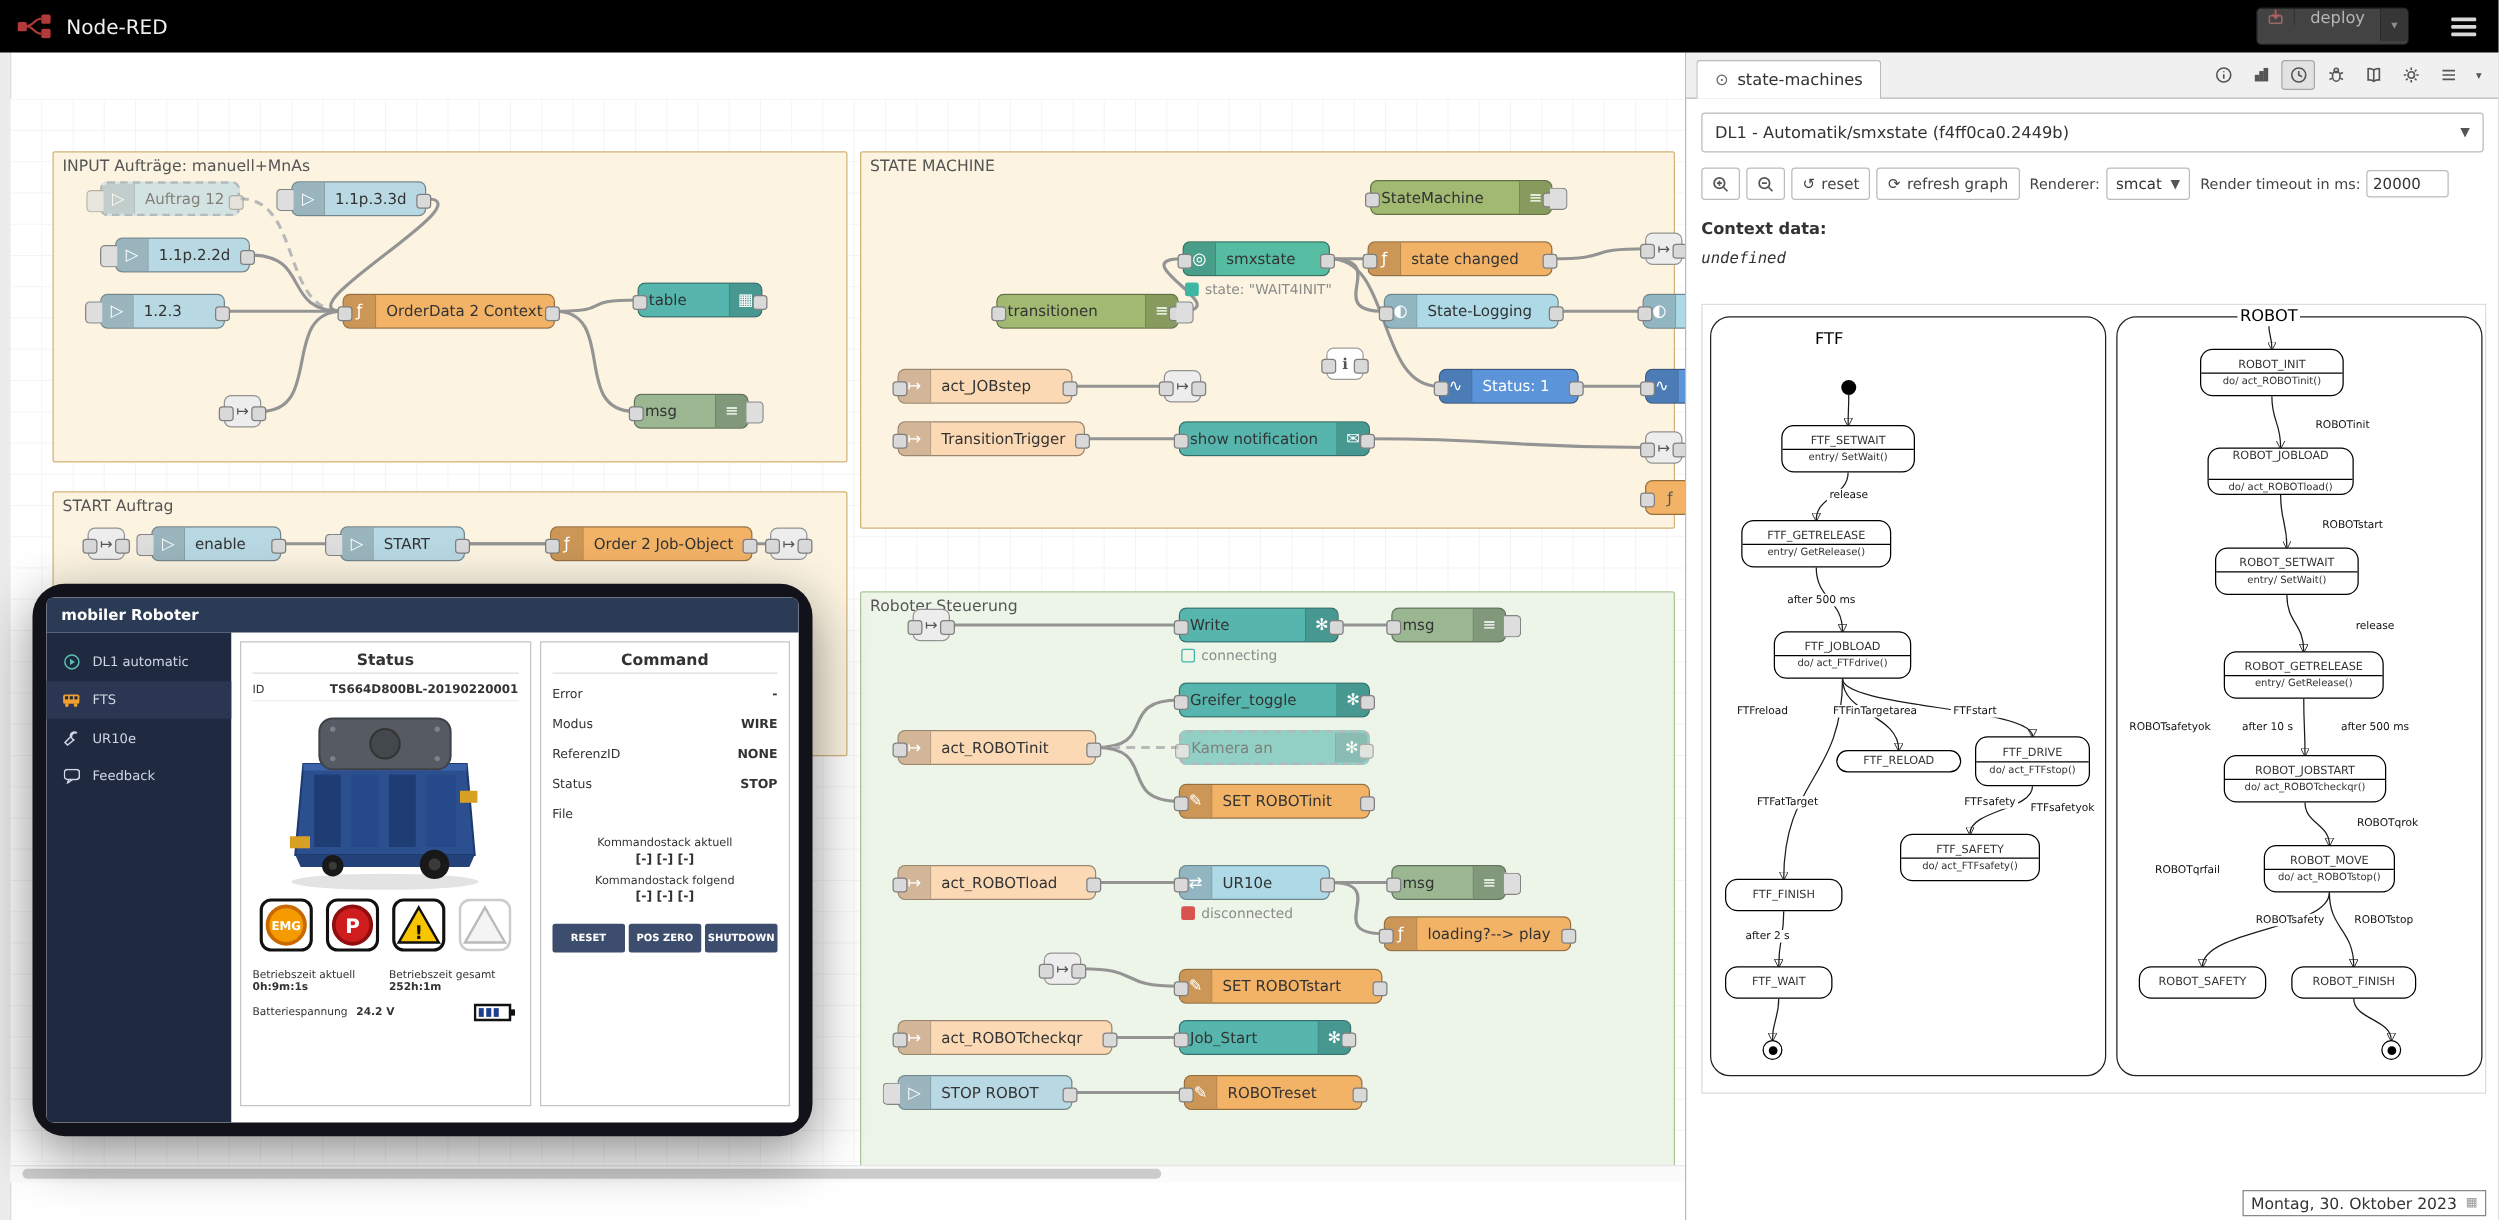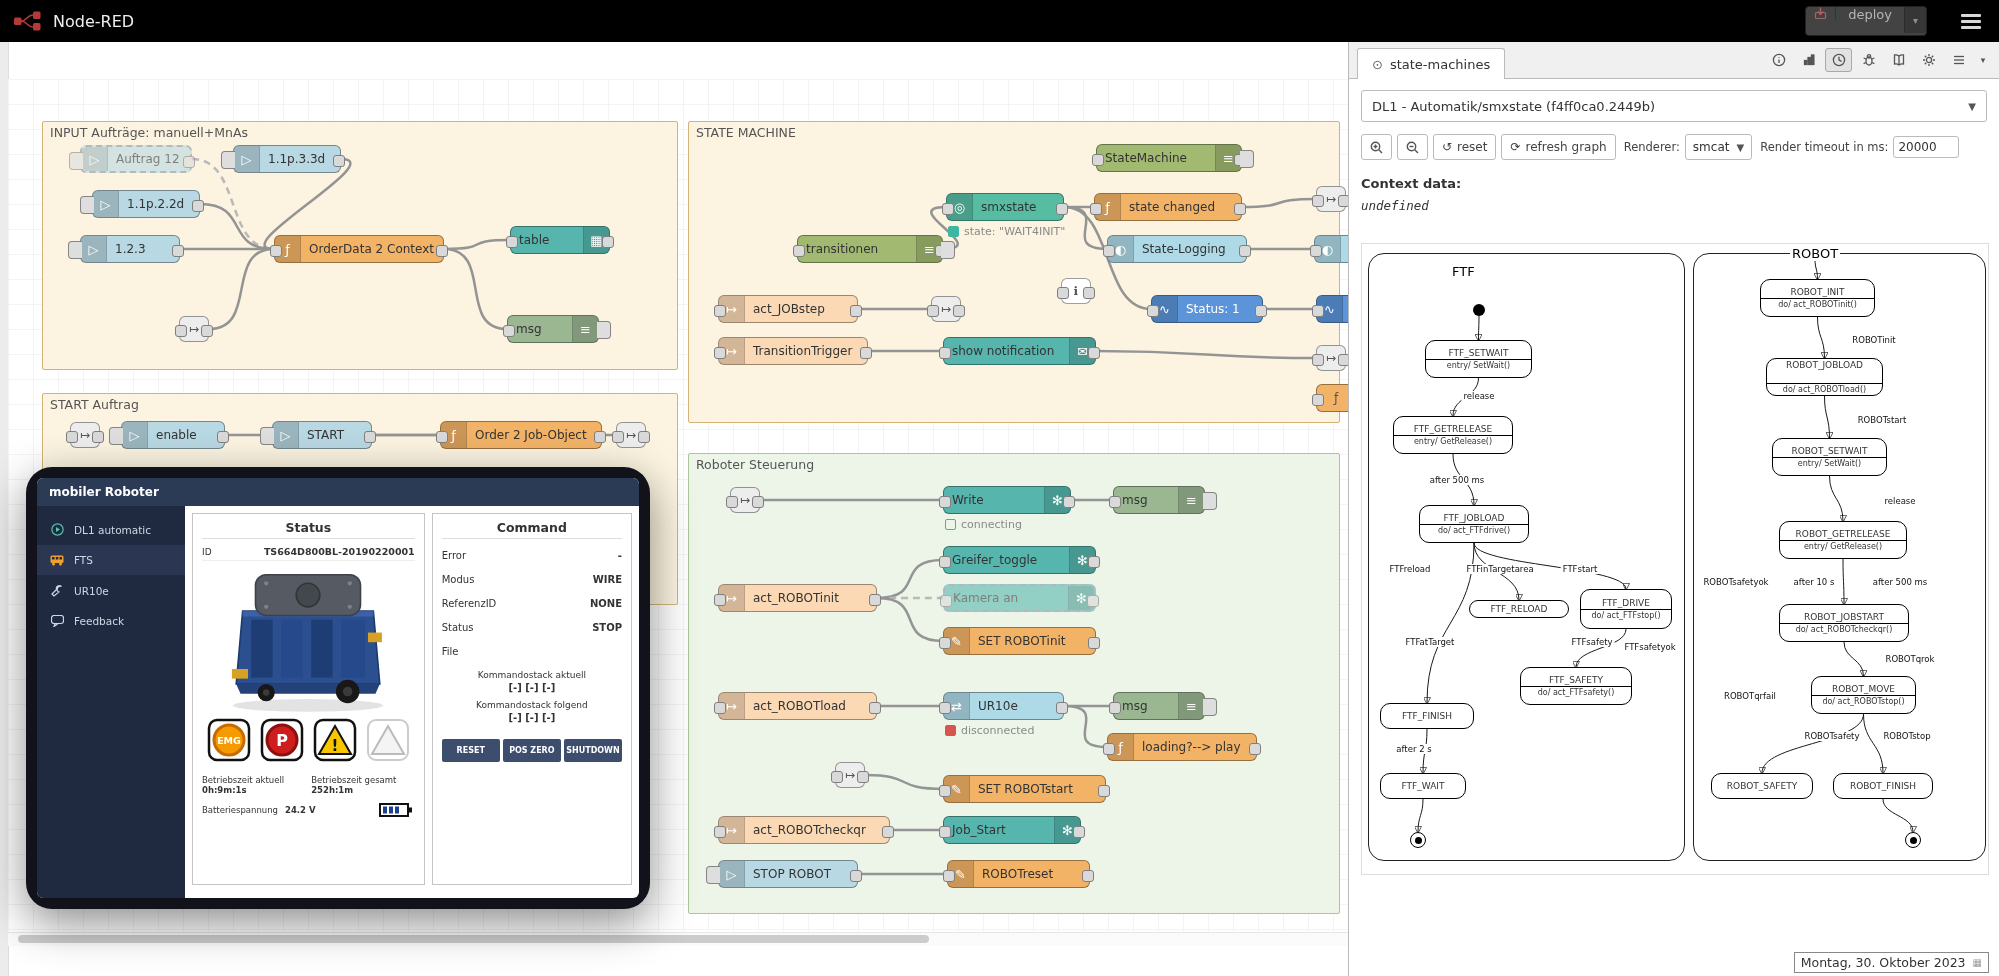--- a/index.html
+++ b/index.html
@@ -242,21 +242,21 @@
         </div>
       <div class="grp orange" style="left: 34px; top: 42px; width: 634px; height: 247px;">
             <div class="grp-label">INPUT Aufträge: manuell+MnAs</div>
           </div>
           <div class="grp orange" style="left: 34px; top: 314px; width: 634px; height: 210px;">
             <div class="grp-label">START Auftrag</div>
           </div>
           <div class="grp orange" style="left: 680px; top: 42px; width: 650px; height: 300px;">
             <div class="grp-label">STATE MACHINE</div>
           </div>
-          <div class="grp green" style="left: 680px; top: 374px; width: 650px; height: 459px;">
+          <div class="grp green" style="left: 680px; top: 394px; width: 650px; height: 459px;">
             <div class="grp-label">Roboter Steuerung</div>
           </div>
           <div class="node t-inject disabled" style="left: 72px; top: 66px; width: 112px; height: 28px;">
             <div class="icon l">▷</div>
             <div class="lbl">Auftrag 12</div>
             <div class="port out" style="top: 9px;"></div>
             <div class="nub l"></div>
           </div>
           <div class="node t-inject" style="left: 225px; top: 66px; width: 108px; height: 28px;">
             <div class="icon l">▷</div>

